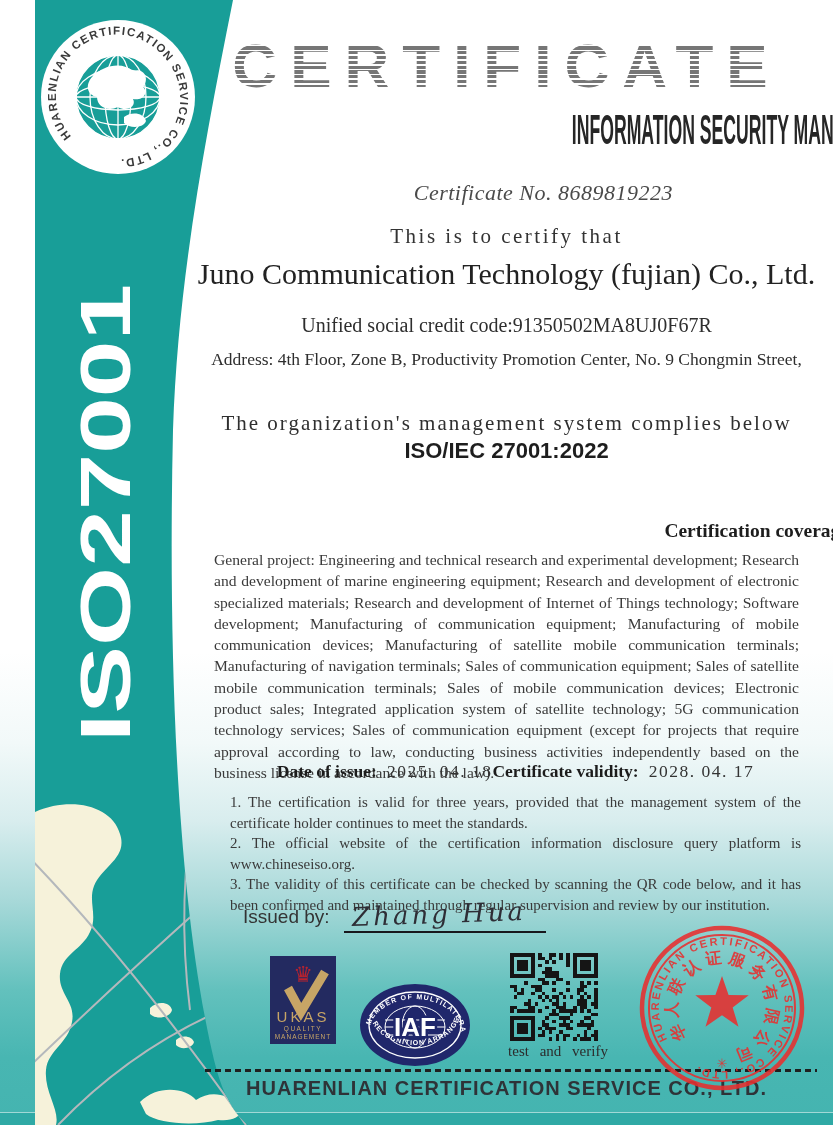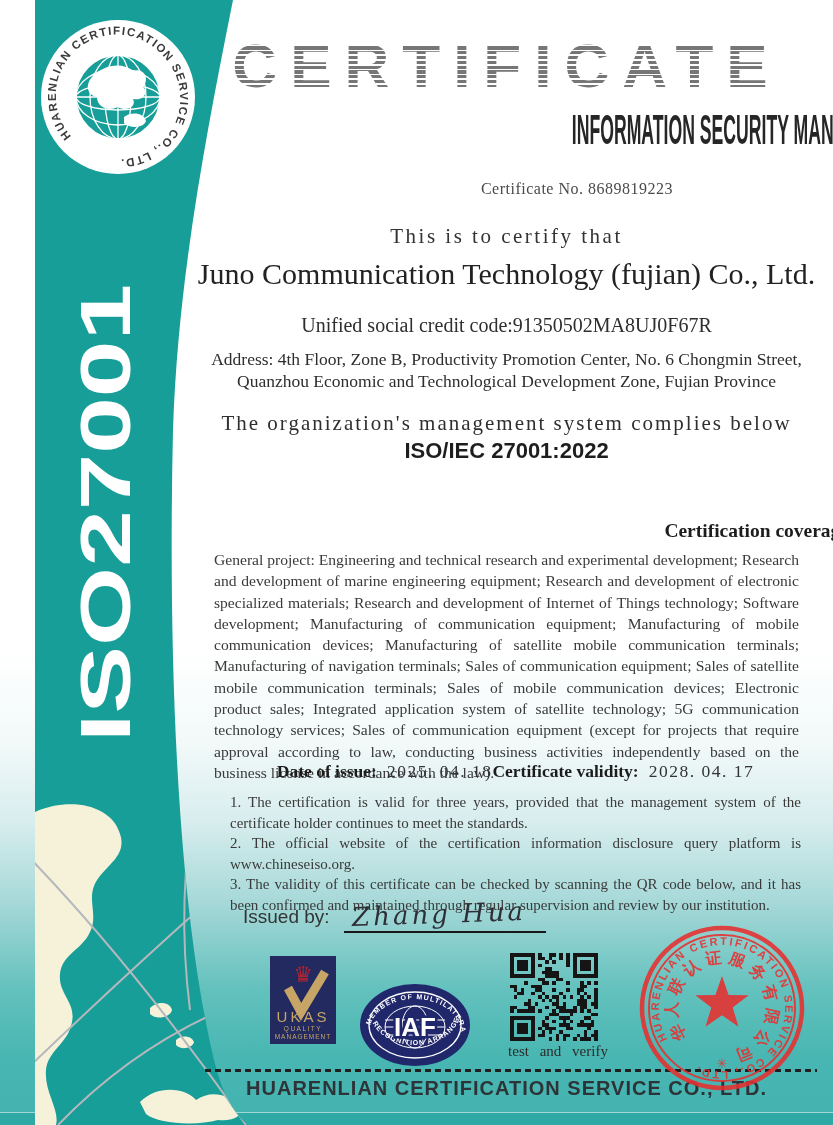--- a/index.html
+++ b/index.html
@@ -14,21 +14,21 @@
 
   .title-wrap{position:absolute;left:0;top:34px;width:100%;text-align:center;}
   .cert-title{display:inline-block;position:relative;font-family:"Liberation Sans",sans-serif;
     font-weight:bold;font-size:62px;letter-spacing:13px;color:#767676;line-height:1.02;}
   .cert-title .stripes{position:absolute;inset:-2px -4px;
     background:repeating-linear-gradient(180deg,transparent 0 3.1px,#ffffff 3.1px 4.8px);}
   .subtitle{position:absolute;left:0;top:106px;width:100%;text-align:center;white-space:nowrap;}
   .subtitle-inner{display:inline-block;font-family:"Liberation Sans",sans-serif;font-weight:bold;
     font-size:42px;transform:scaleX(.42);transform-origin:50% 50%;color:#262626;letter-spacing:0;}
   .cert-no{position:absolute;left:0;top:180px;width:100%;text-align:right;padding-right:160px;
-    box-sizing:border-box;font-size:16px;color:#4a4a4a;letter-spacing:.5px;}
+    box-sizing:border-box;font-size:22px;color:#4a4a4a;letter-spacing:.5px;font-style:italic;}
   .certify-line{position:absolute;left:0;top:224px;width:100%;text-align:center;font-size:21px;
     letter-spacing:2.5px;color:#333;}
   .company{position:absolute;left:0;top:257px;width:100%;text-align:center;font-size:30px;
     color:#222;}
   .credit-code{position:absolute;left:0;top:314px;width:100%;text-align:center;font-size:20px;
     color:#2e2e2e;}
   .address{position:absolute;left:0;top:348px;width:100%;text-align:center;font-size:17.5px;
     line-height:1.26;color:#2e2e2e;}
   .complies{position:absolute;left:0;top:411px;width:100%;text-align:center;font-size:21px;
     letter-spacing:2px;color:#2f2f2f;}
@@ -119,22 +119,21 @@
       </span>
     </div>
     <div class="subtitle">
       <span class="subtitle-inner">INFORMATION SECURITY MANAGEMENT SYSTEM CERTIFICATION</span>
     </div>
     <div class="cert-no">Certificate No. 8689819223</div>
     <div class="certify-line">This is to certify that</div>
     <div class="company">Juno Communication Technology (fujian) Co., Ltd.</div>
     <div class="credit-code">Unified social credit code:91350502MA8UJ0F67R</div>
     <div class="address">
-      <div>Address: 4th Floor, Zone B, Productivity Promotion Center, No. 6 Chongmin Street,</div>
-      <div>Quanzhou Economic and Technological Development Zone, Fujian Province</div>
+      <div>Address: 4th Floor, Zone B, Productivity Promotion Center, No. 9 Chongmin Street,</div>
     </div>
     <div class="complies">
       <div>The organization's management system complies below</div>
       <div class="standard">ISO/IEC 27001:2022</div>
     </div>
     <div class="coverage-head">Certification coverage</div>
     <div class="coverage-text">General project: Engineering and technical research and experimental development; Research and development of marine engineering equipment; Research and development of electronic specialized materials; Research and development of Internet of Things technology; Software development; Manufacturing of communication equipment; Manufacturing of mobile communication devices; Manufacturing of satellite mobile communication terminals; Manufacturing of navigation terminals; Sales of communication equipment; Sales of satellite mobile communication terminals; Sales of mobile communication devices; Electronic product sales; Integrated application system of satellite technology; 5G communication technology services; Sales of communication equipment (except for projects that require approval according to law, conducting business activities independently based on the business license in accordance with the law).</div>
     <div class="date-row">
       <div>
         <b>Date of issue:</b><span class="val">2025. 04. 18</span>

